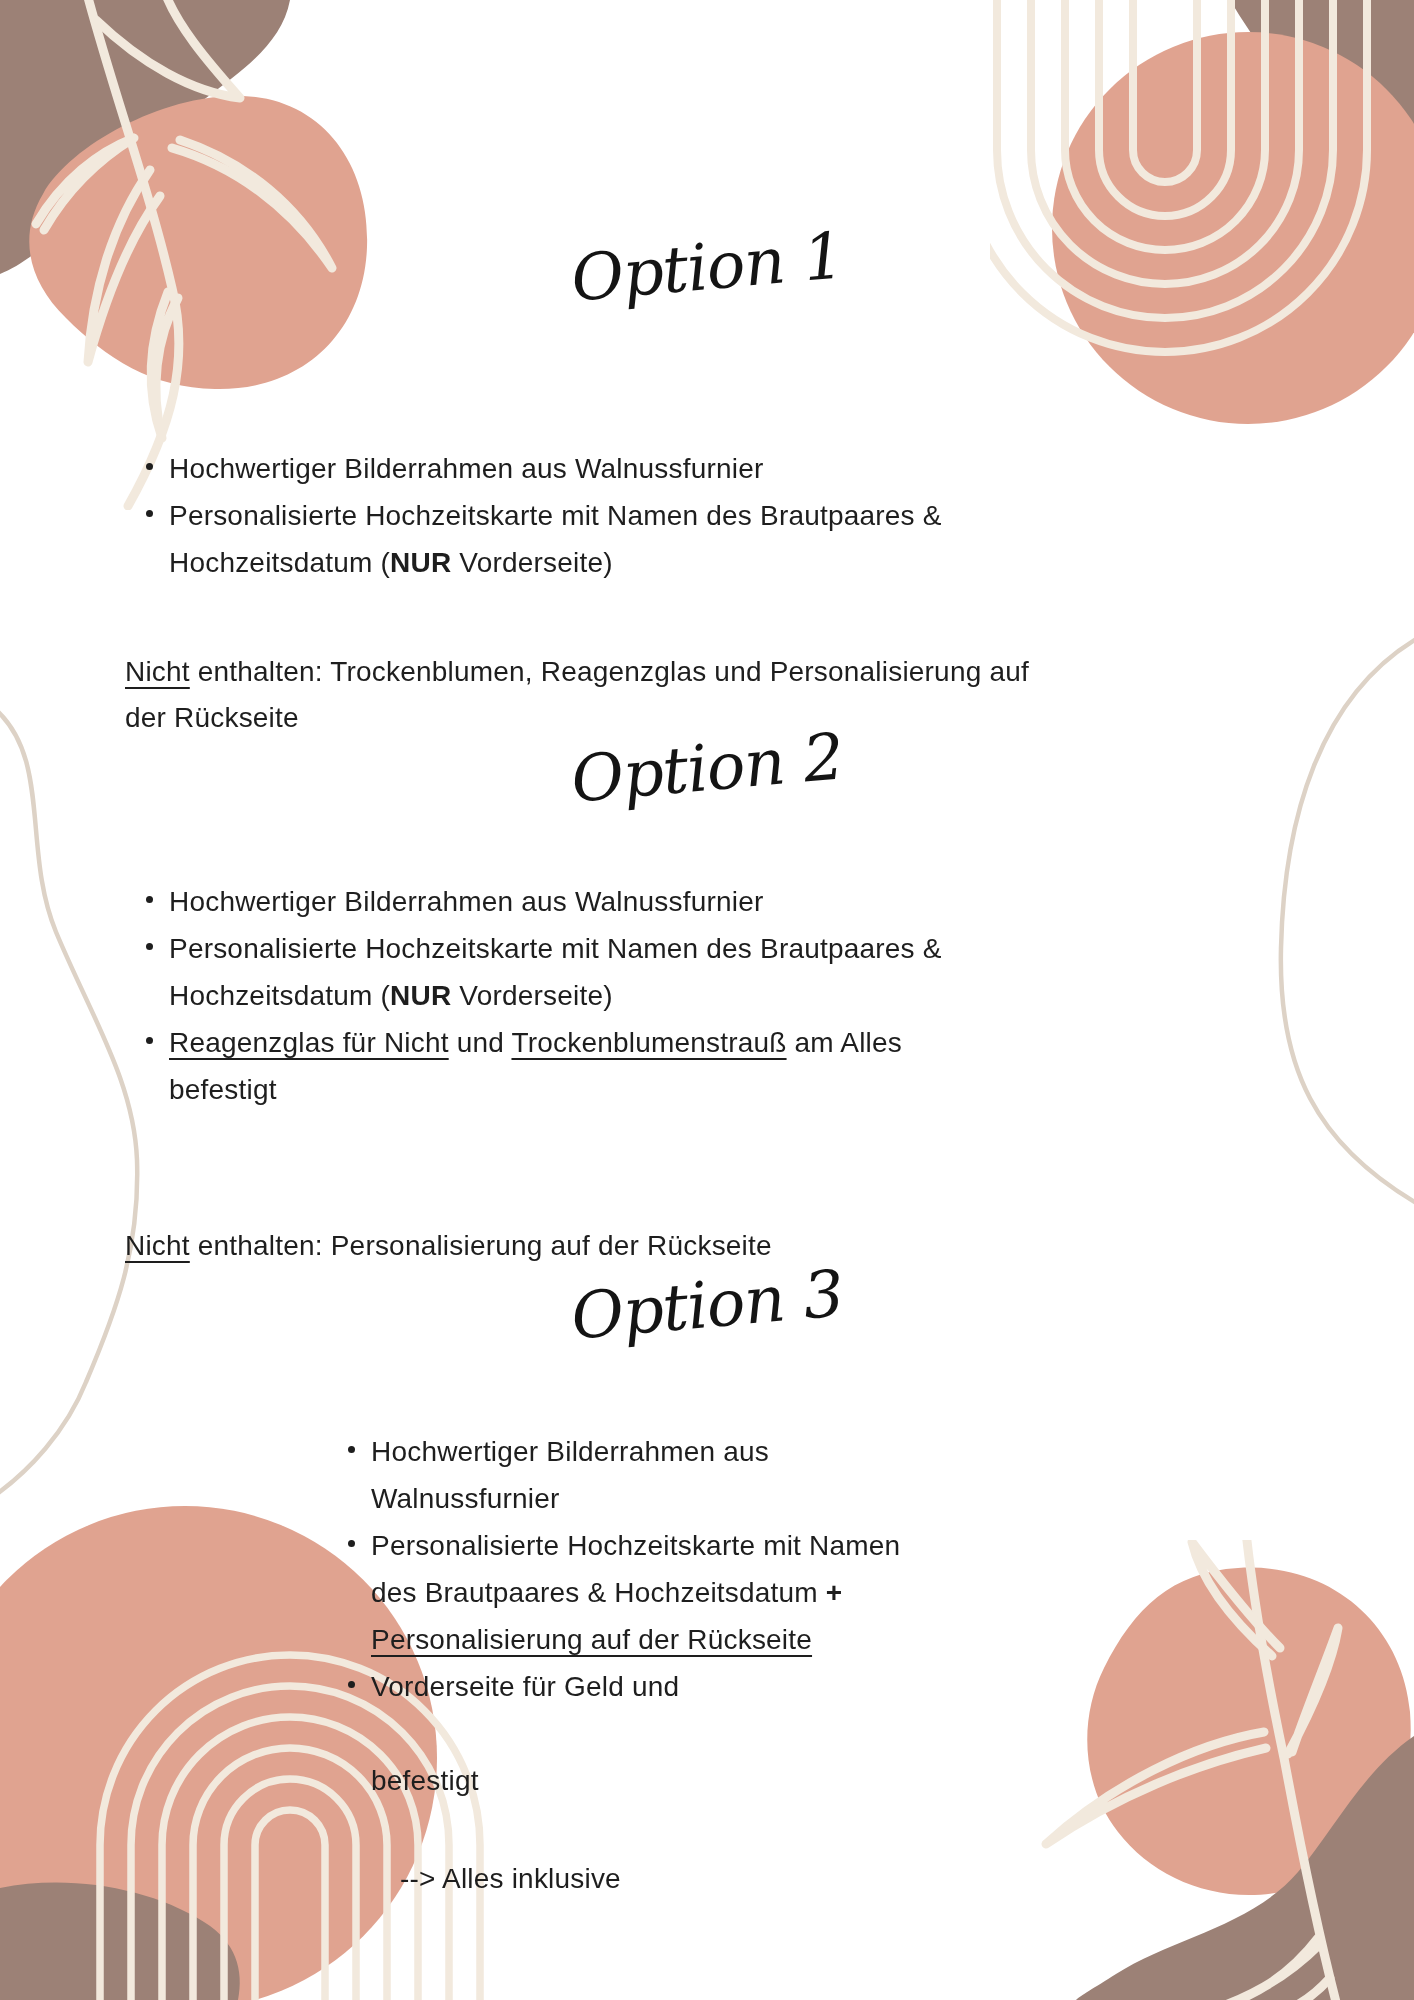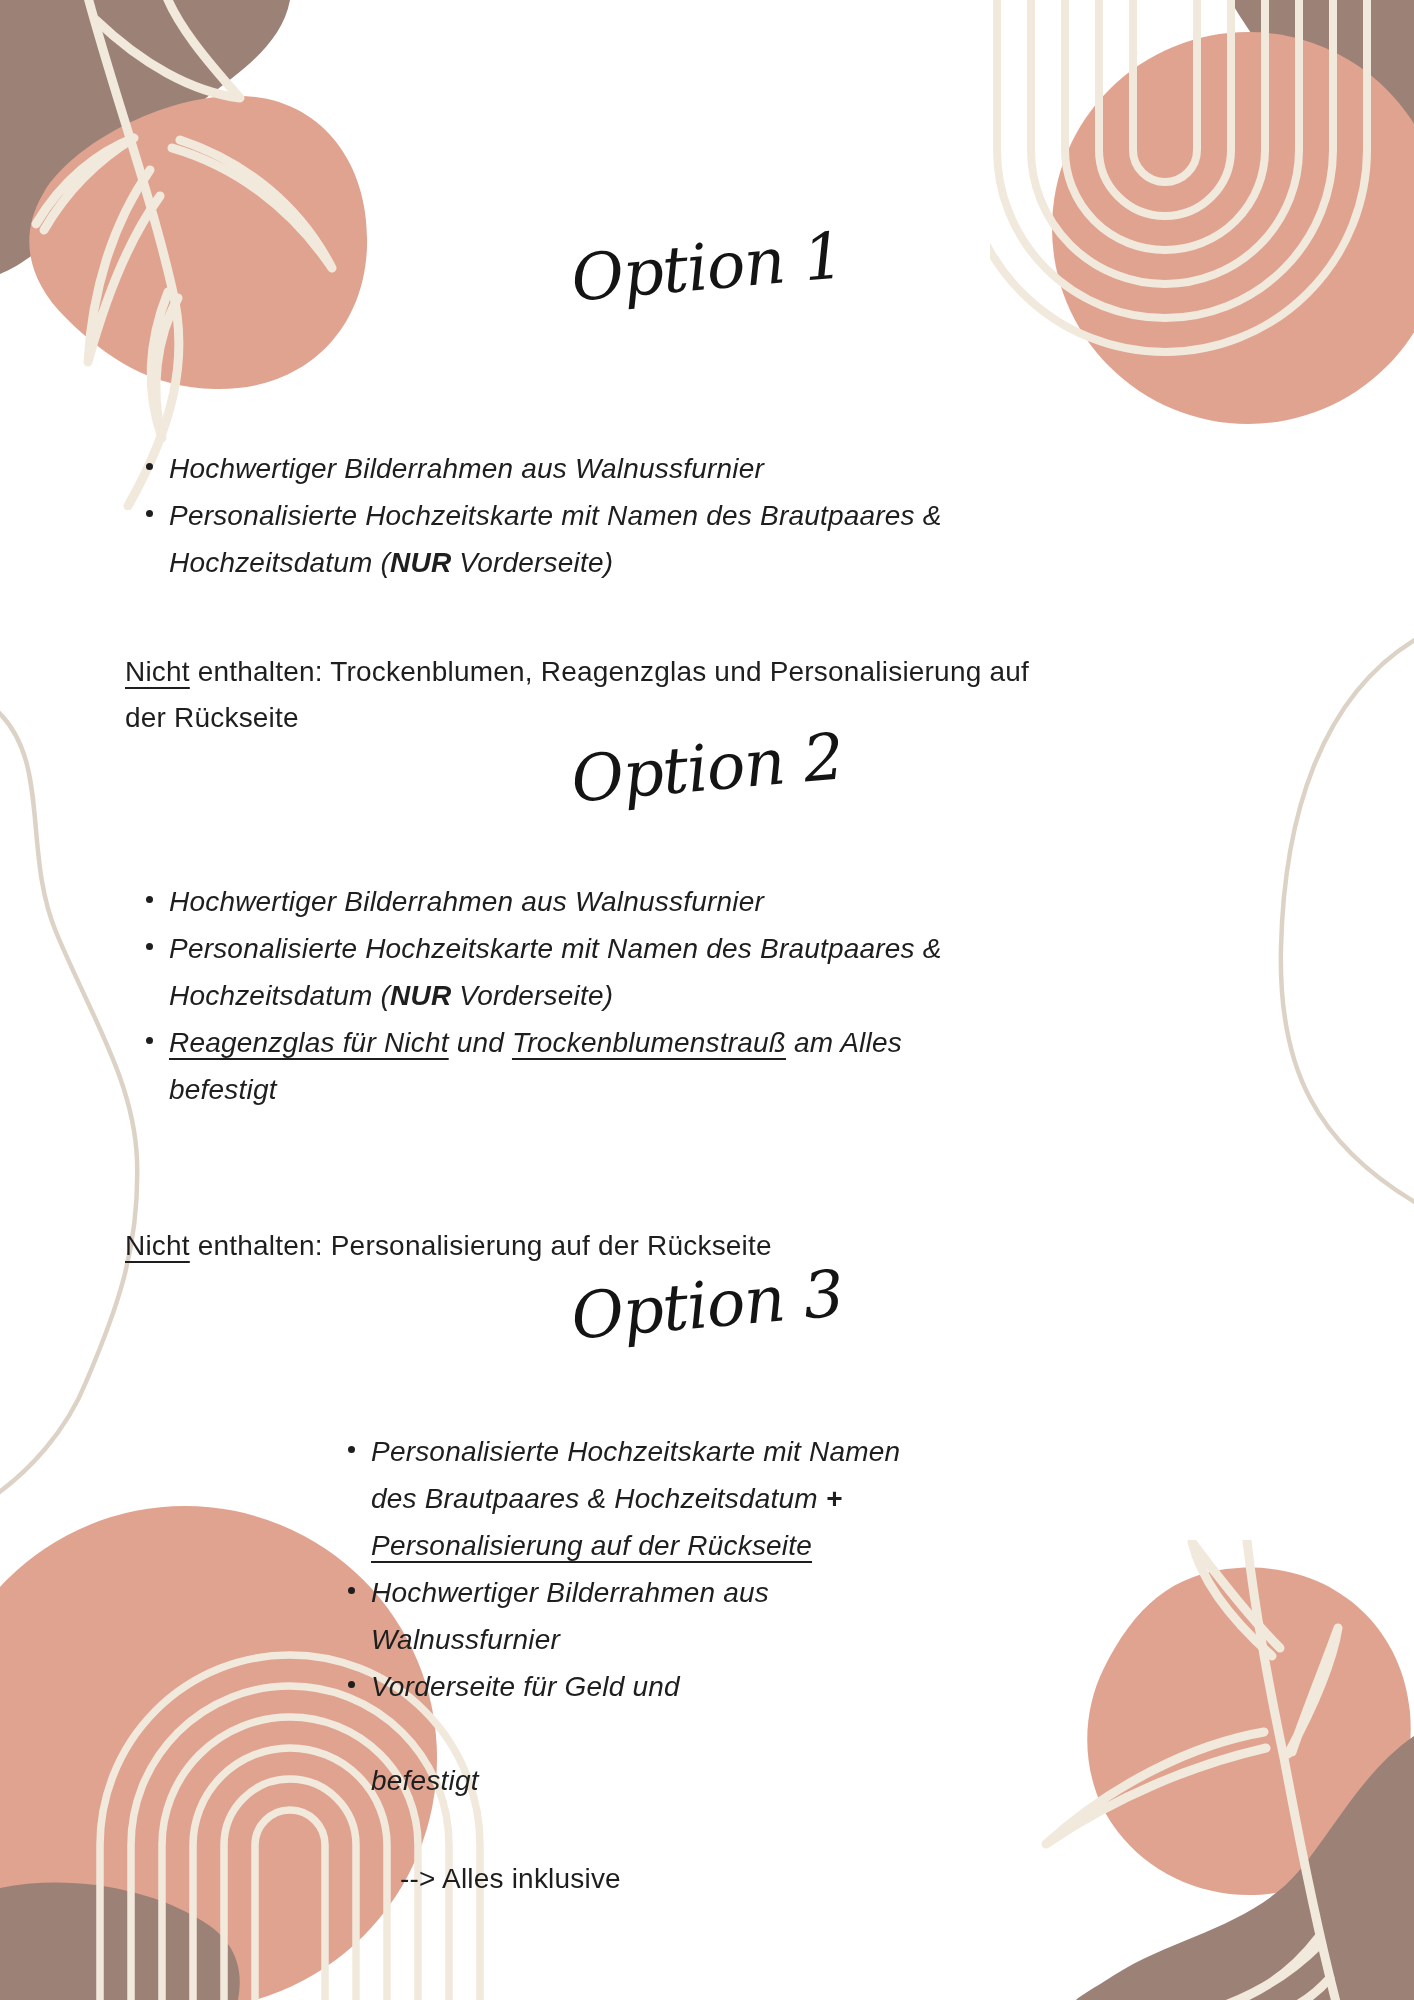--- a/index.html
+++ b/index.html
@@ -13,21 +13,21 @@
 
   .heading {
     position:absolute; left:0; width:100%; text-align:center;
     font-family:"DejaVu Serif", serif; font-style:italic;
     font-size:64px; color:var(--heading,#141414); letter-spacing:-1px;
   }
   .heading .script { display:inline-block; transform:rotate(-5deg); }
 
   .body-text { font-size:28px; letter-spacing:0.2px;margin-top:25px; }
 
-  ul.blist { list-style:none; margin:0; padding:0; position:absolute; line-height:47px;font-style:italic; }
+  ul.blist { list-style:none; margin:0; padding:0; position:absolute; line-height:47px; }
   ul.blist li { position:relative; padding-left:23px; }
   ul.blist li::before {
     content:""; position:absolute; left:0; top:18px;
     width:7px; height:7px; border-radius:50%; background:var(--text,#1e1e1e);
   }
   .list1 { left:146px; top:445px; width:900px; }
   .list2 { left:146px; top:878px; width:900px; }
   .list3 { left:348px; top:1428px; width:640px; line-height:45px; }
   .list3 li::before { top:17px; }
 
@@ -124,20 +124,20 @@
       <li><span>Hochwertiger Bilderrahmen aus Walnussfurnier</span></li>
       <li><span>Personalisierte Hochzeitskarte mit Namen des Brautpaares &amp;</span><br><span>Hochzeitsdatum (</span><span class="b">NUR</span><span> Vorderseite)</span></li>
       <li><span class="u">Reagenzglas für Nicht</span><span> und </span><span class="u">Trockenblumenstrauß</span><span> am Alles</span><br><span>befestigt</span></li>
     </ul>
     <p class="note note2 body-text"><span class="u">Nicht</span><span> enthalten: Personalisierung auf der Rückseite</span></p>
 
     <div class="heading h3">
       <span class="script">Option 3</span>
     </div>
     <ul class="blist list3 body-text">
+      <li><span>Hochwertiger Bilderrahmen aus</span><br><span>Walnussfurnier</span></li>
       <li><span>Personalisierte Hochzeitskarte mit Namen</span><br><span>des Brautpaares &amp; Hochzeitsdatum </span><span class="b">+</span><br><span class="u">Personalisierung auf der Rückseite</span></li>
-      <li><span>Hochwertiger Bilderrahmen aus</span><br><span>Walnussfurnier</span></li>
       <li><span>Vorderseite für Geld und</span><br><br><span>befestigt</span></li>
     </ul>
     <p class="arrow-note body-text"><span>--&gt; Alles inklusive</span></p>
 
   </div>
 </div>
 
 </body></html>

